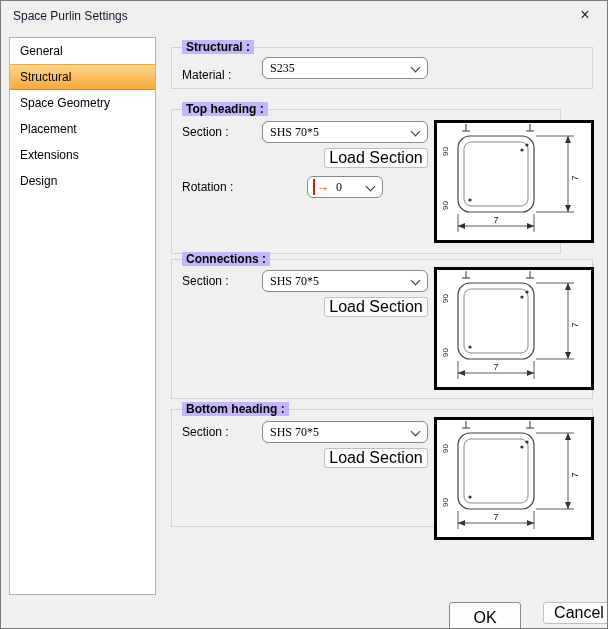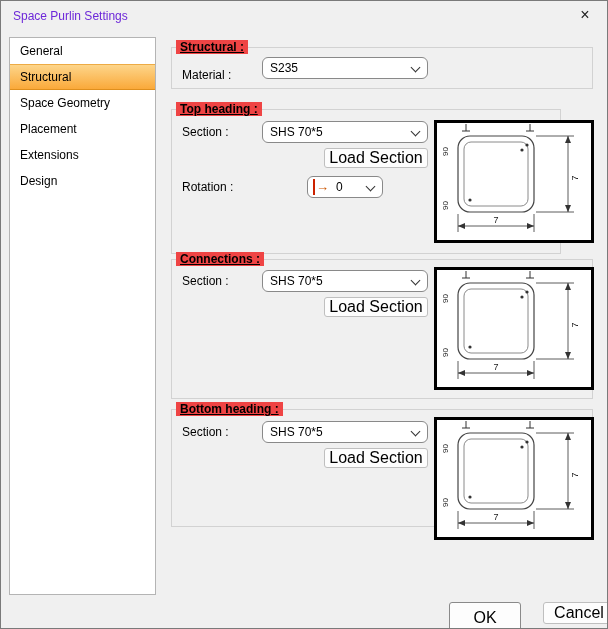--- a/index.html
+++ b/index.html
@@ -3,35 +3,35 @@
 <meta charset="utf-8">
 <style>
   * { box-sizing: border-box; }
   html,body { margin:0; padding:0; background:#ffffff; }
   body { font-family:"Liberation Sans", sans-serif; font-size:12px; color:#000; }
 
   .dialog { position:relative; width:608px; height:629px; background:#f0f0f0; border:1px solid #7a7a7a; overflow:hidden; }
 
   
   .titlebar { position:absolute; top:0; left:0; right:0; height:30px; background:#f0f0f0; }
-  .title { position:absolute; left:12px; top:0; line-height:30px; color:#6d28d9; }
+  .title { position:absolute; left:12px; top:0; line-height:30px; color:#0f172a; }
   .close-btn { position:absolute; right:0; top:0; width:44px; height:30px; text-align:center; line-height:28px; font-size:16px; color:#222; cursor:pointer; }
 
   
   .sidebar { position:absolute; left:8px; top:36px; width:147px; height:558px; background:#fff; border:1px solid #b4b4b4; }
   .side-item { height:26px; line-height:26px; padding-left:10px; cursor:default; }
   .side-item.selected { background:linear-gradient(180deg,#fdd58a 0%, #faa93a 100%); border-top:1px solid #edab45; border-bottom:1px solid #df8f1d; line-height:24px; }
 
   
   .group { position:absolute; border:1px solid #d2d2d2; }
-  .group-title { position:absolute; top:-8px; left:4px; background:#ef4444; padding:0 4px; font-weight:bold; white-space:nowrap;text-decoration:underline; }
+  .group-title { position:absolute; top:-8px; left:10px; background:#c4b5fd; padding:0 4px; font-weight:bold; white-space:nowrap; }
   .lbl { position:absolute; white-space:nowrap; }
 
   
-  .combo { position:absolute; height:22px; background:#fff; border:1px solid #898989; border-radius:6px; cursor:default; }
+  .combo { position:absolute; height:22px; background:#fff; border:1px solid #898989; border-radius:6px; cursor:default;font-family:Liberation Serif, serif; }
   .combo-text { position:absolute; left:7px; top:1px; line-height:19px; white-space:nowrap; }
   .chev { position:absolute; right:8px; top:6px; width:7px; height:7px; border-right:1px solid #333; border-bottom:1px solid #333; transform:rotate(45deg); }
   .rot-icon { position:absolute; left:5px; top:2px; color:#cc5500; font-size:13px; font-weight:bold; border-left:2px solid #cc2200; padding-left:1px; line-height:16px; }
 
   
   .btn { position:absolute; background:#fdfdfd; border:1px solid #bfbfbf; border-radius:3px; font-family:inherit; font-size:16px; padding:0; cursor:pointer; }
   .btn.default { border-color:#8a8a8a; }
 
   
   .preview { position:absolute; width:160px; height:123px; }

